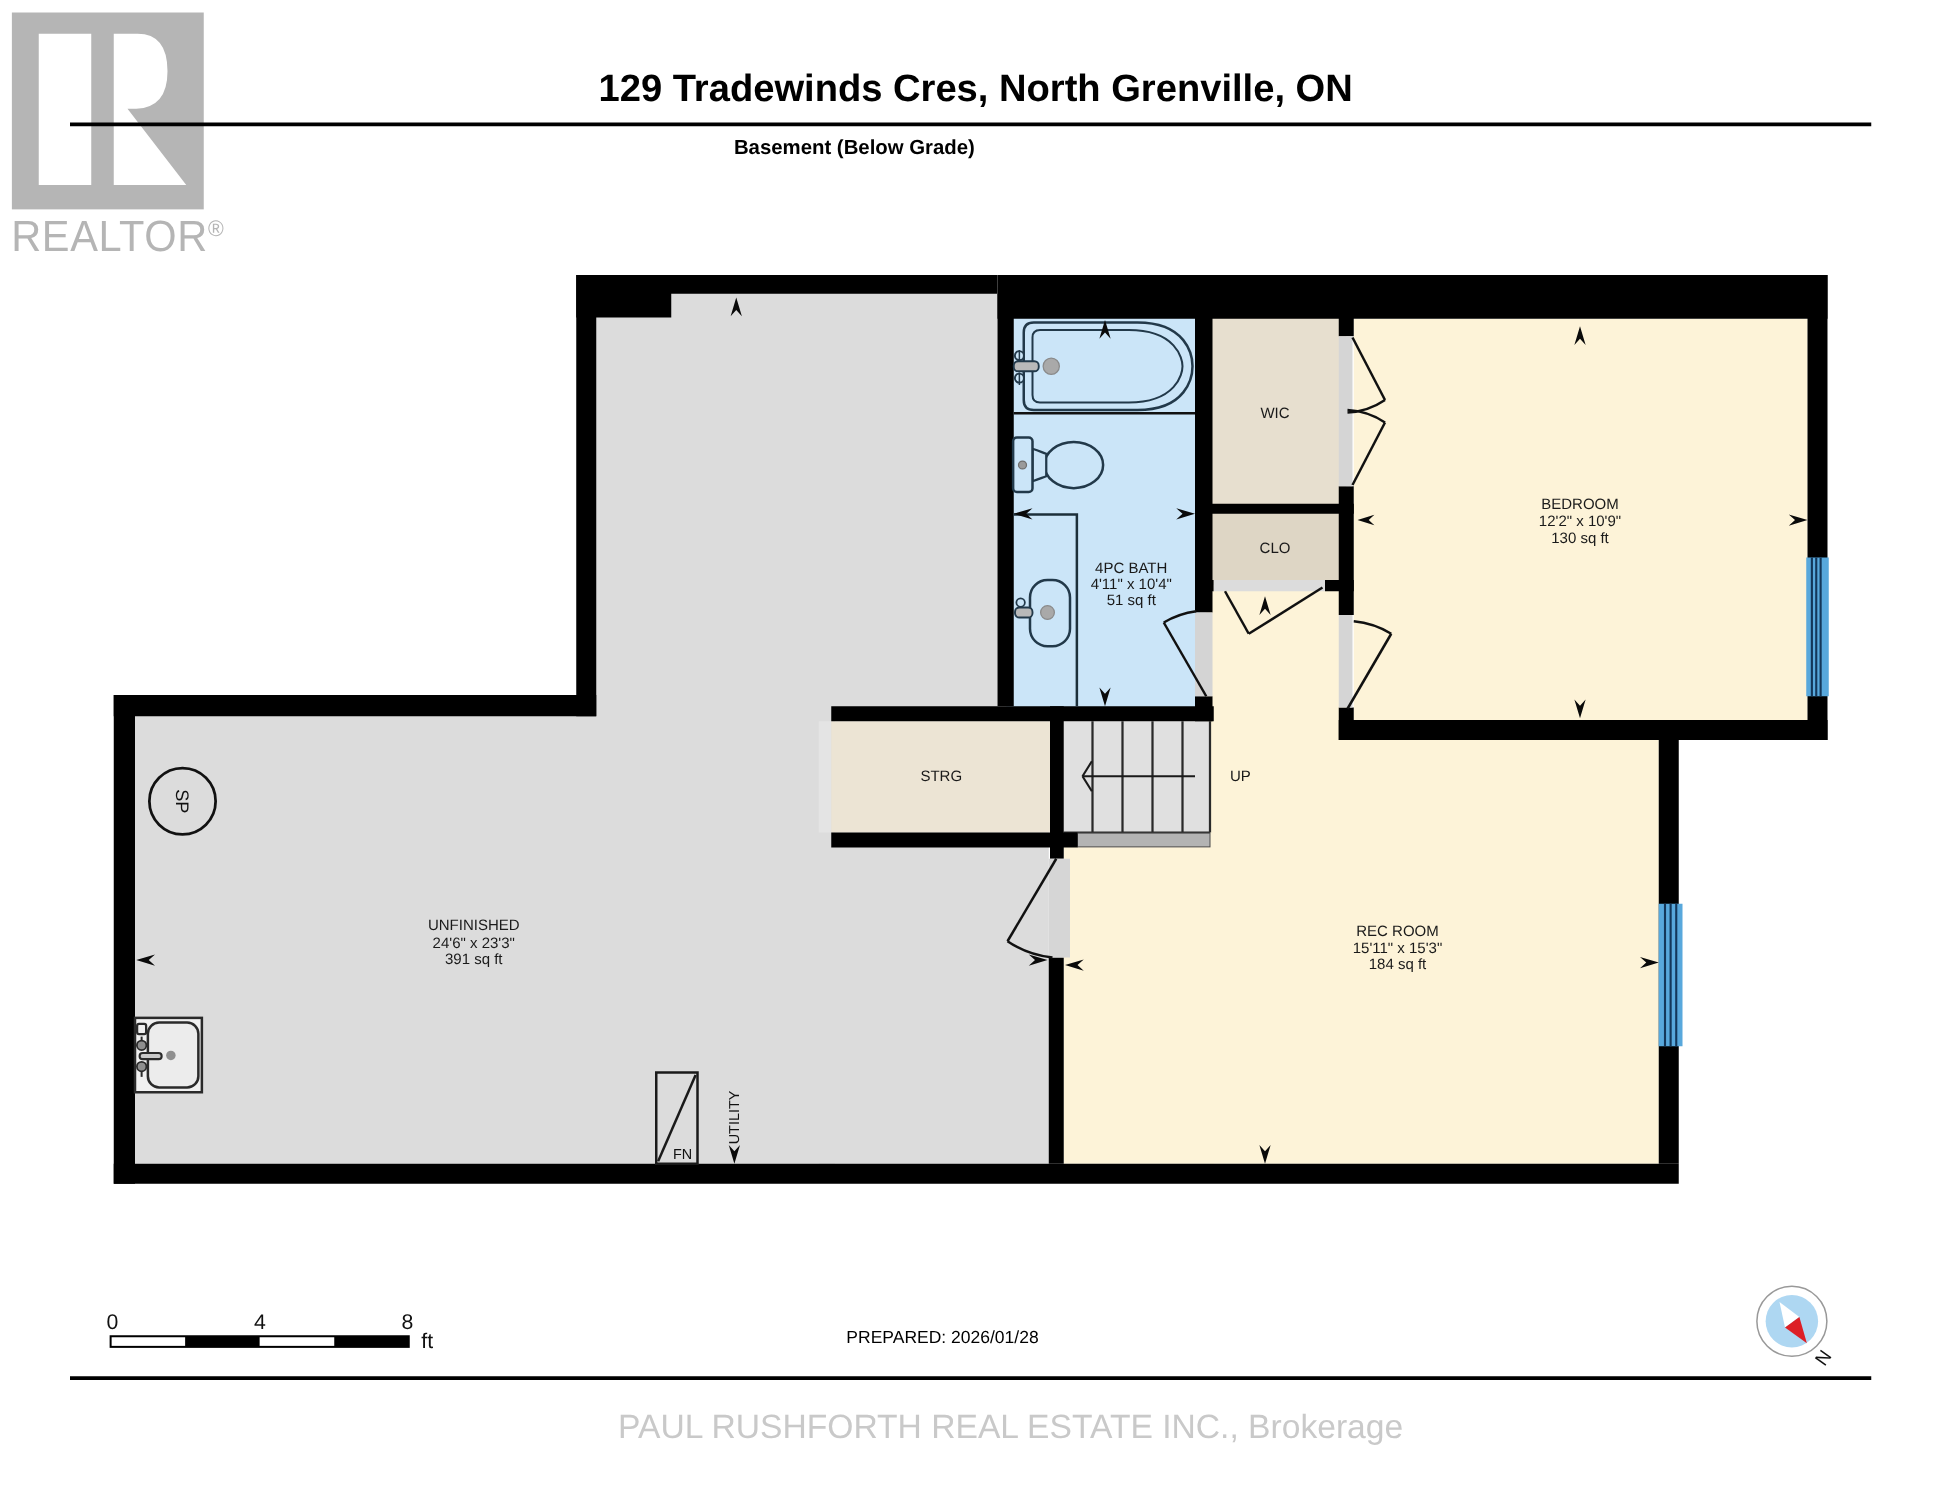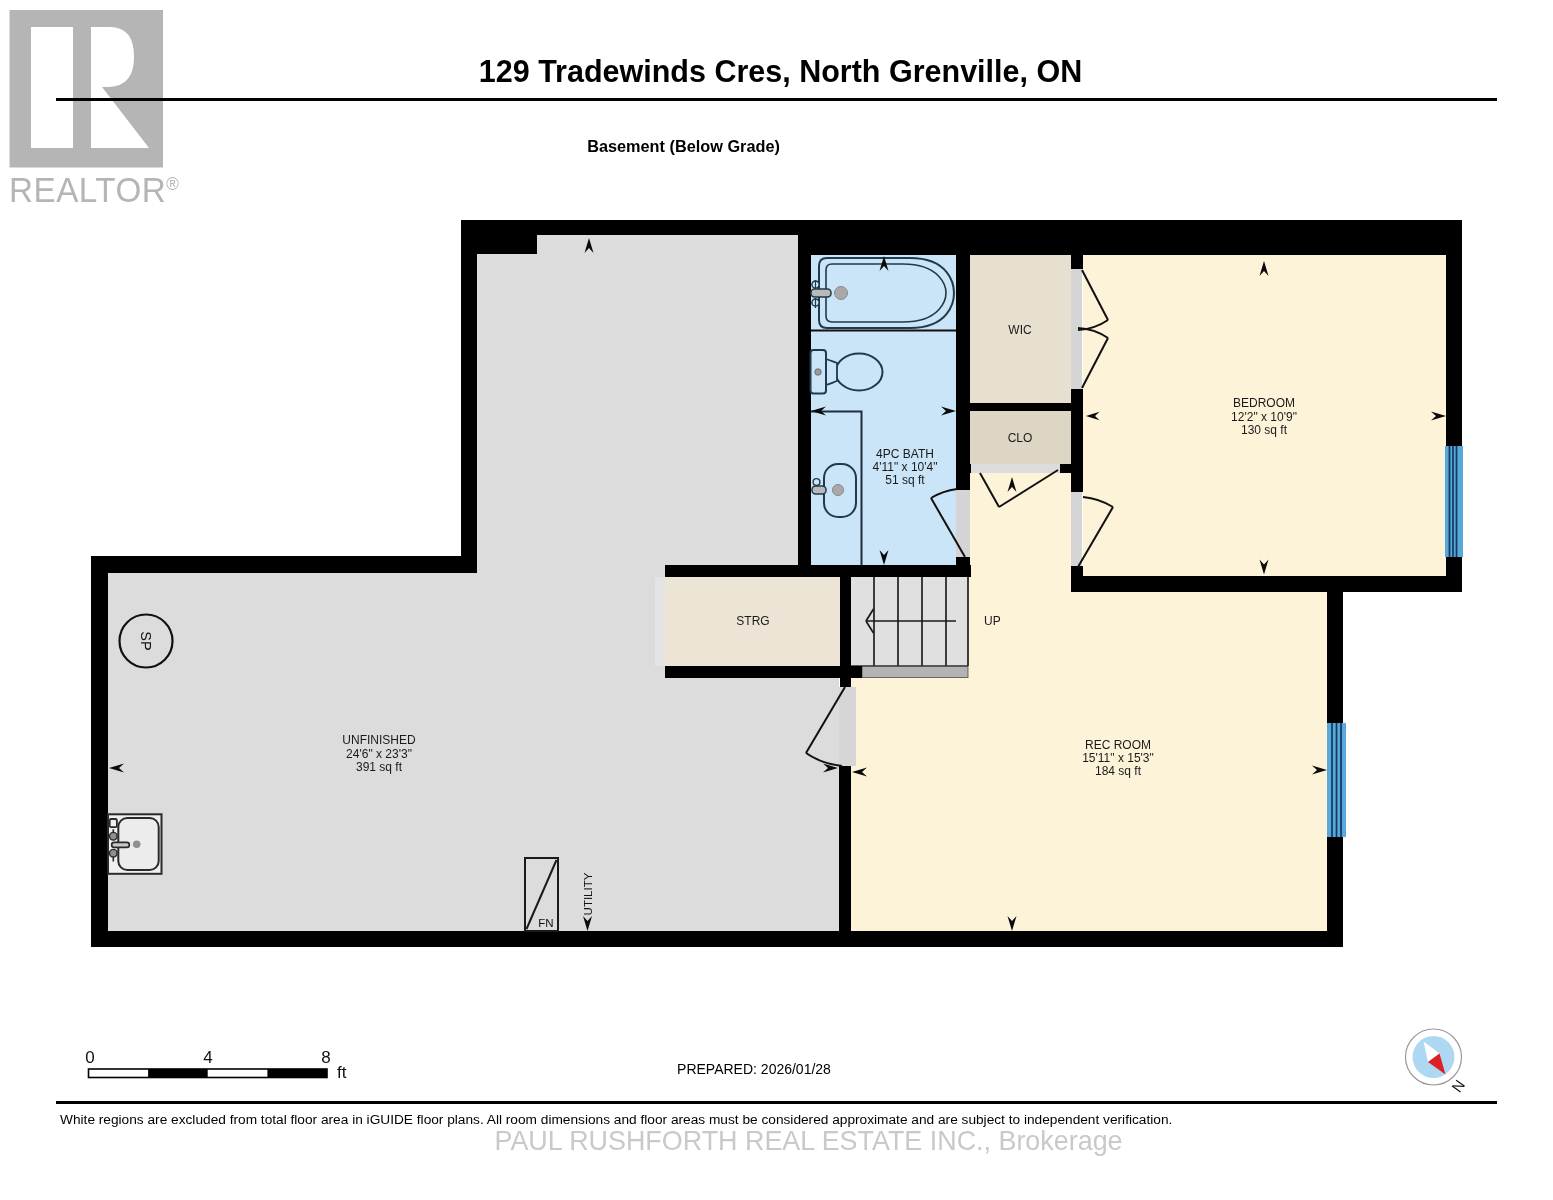--- a/index.html
+++ b/index.html
@@ -16,21 +16,21 @@
   <rect x="31" y="27" width="42" height="121" fill="#ffffff"></rect>
   <path d="M91,148 L91,27 L110,27 Q134,27 134,57 Q134,86 109,87 L102,87 L149,148 Z" fill="#ffffff"></path>
 </svg>
 
 <div class="abs" style="left:9px;top:170px;width:185px;color:#b5b5b5;font-size:35px;letter-spacing:0.5px;transform:scaleX(0.95);transform-origin:0 0;">REALTOR<span style="font-size:18px;vertical-align:12px;">®</span></div>
 
 <div class="abs" style="left:4px;top:54px;width:1553px;text-align:center;font-size:30.5px;font-weight:bold;color:#000;">129 Tradewinds Cres, North Grenville, ON</div>
 
 <div class="abs" style="left:56px;top:98px;width:1441px;height:2.6px;background:#000;"></div>
 
-<div class="abs" style="left:433.5px;top:108.7px;width:500px;text-align:center;font-size:16.3px;font-weight:bold;color:#000;margin-top:28px;">Basement (Below Grade)</div>
+<div class="abs" style="left:433.5px;top:108.7px;width:500px;text-align:center;font-size:16.3px;font-weight:bold;color:#000;">Basement (Below Grade)</div>
 
 <svg class="abs" style="left:0;top:0" width="1553" height="1200" viewBox="0 0 1553 1200">
 
   <g>
     <rect x="470" y="230" width="328" height="340" fill="#dcdcdc"></rect>
     <rect x="108" y="560" width="560" height="371" fill="#dcdcdc"></rect>
     <rect x="655" y="666" width="184" height="265" fill="#dcdcdc"></rect>
   </g>
 
   <rect x="655" y="577" width="10" height="89" fill="#e4e4e4"></rect>
@@ -305,17 +305,16 @@
     <polygon points="1423.6,1041.6 1439.5,1053.5 1428,1062" fill="#fff"></polygon>
     <polygon points="1439.5,1053.5 1445.5,1074.5 1428,1062" fill="#dd1f26"></polygon>
     <text transform="translate(1457.5,1085.5) rotate(125)" font-size="15" fill="#111" text-anchor="middle" dominant-baseline="middle">N</text>
   </g>
 </svg>
 
 <div class="abs" style="left:0;top:1060.5px;width:1508px;text-align:center;font-size:14px;color:#000;">PREPARED: 2026/01/28</div>
 
 <div class="abs" style="left:56px;top:1101px;width:1441px;height:2.6px;background:#000;"></div>
 
-<div class="abs" style="left:60px;top:1111.5px;font-size:13.7px;color:#000;">White regions are excluded from total floor area in iGUIDE floor plans. All room dimensions and floor areas must be considered approximate and are subject to independent verification.</div>
 
 <div class="abs" style="left:0;top:1126px;width:1553px;text-align:center;font-size:26.9px;color:#c9c9c9;margin-left:32px;">PAUL RUSHFORTH REAL ESTATE INC., Brokerage</div>
 
 </div>
 
 </body></html>

